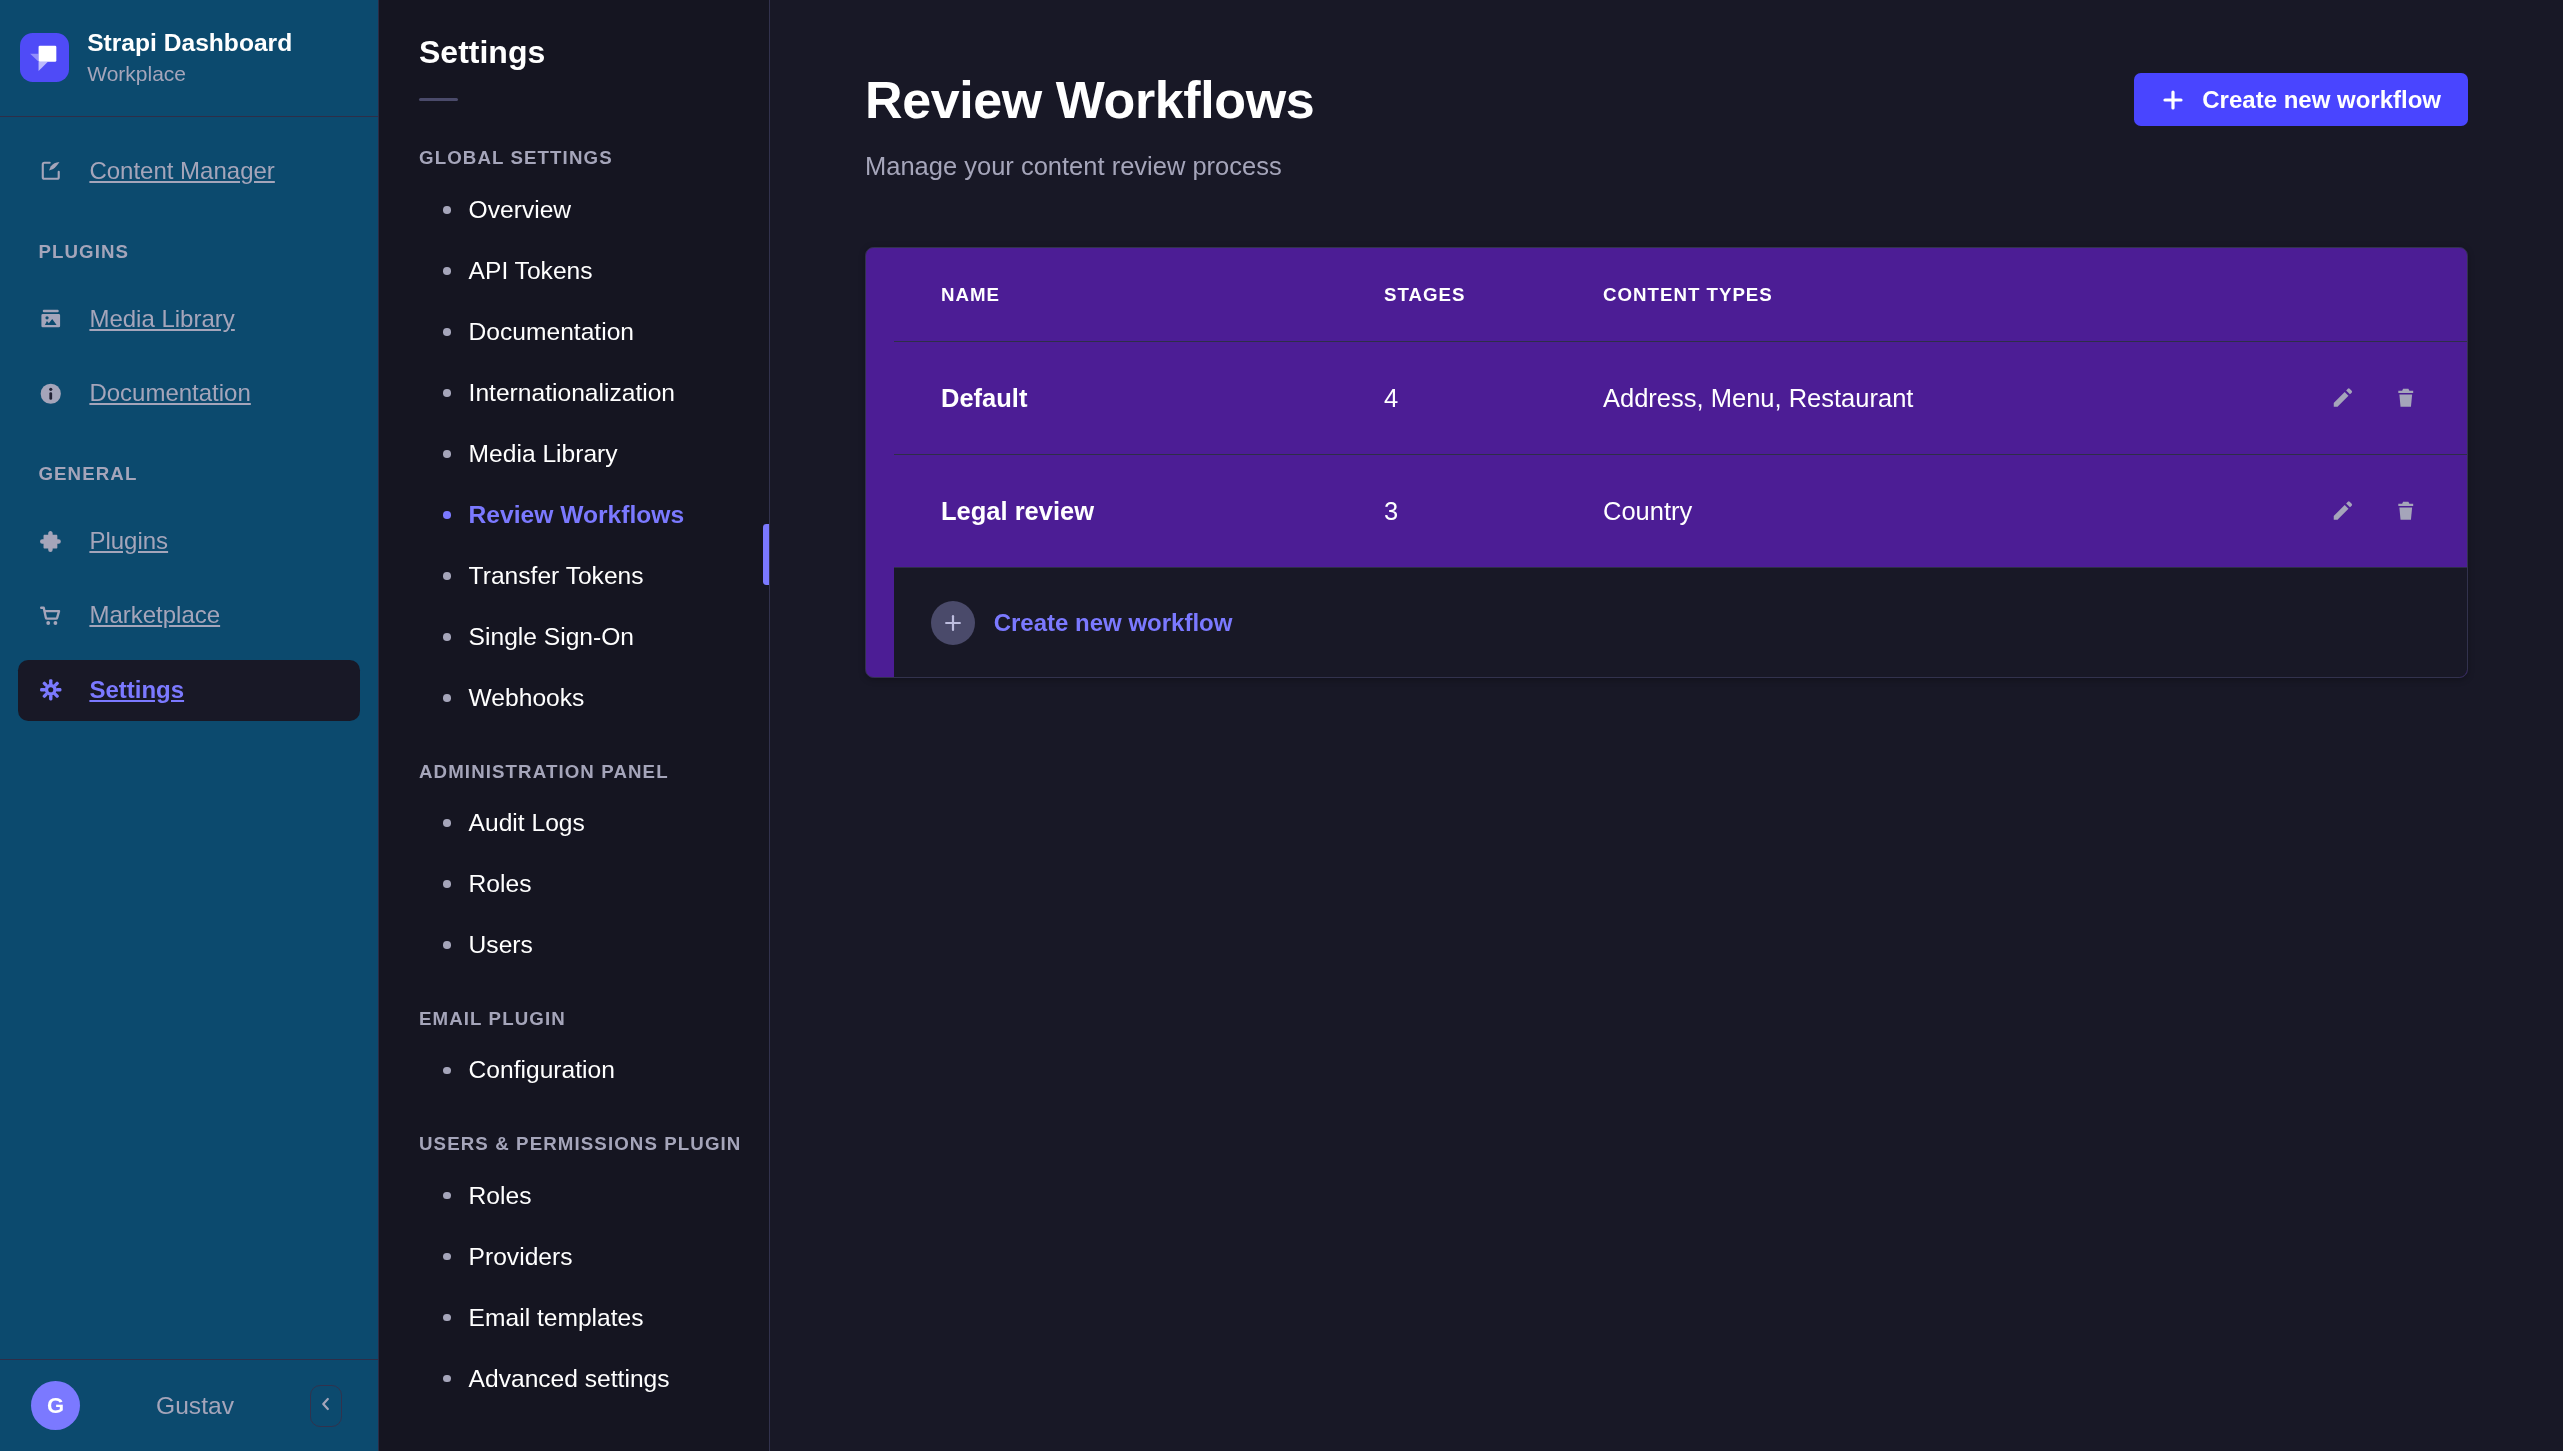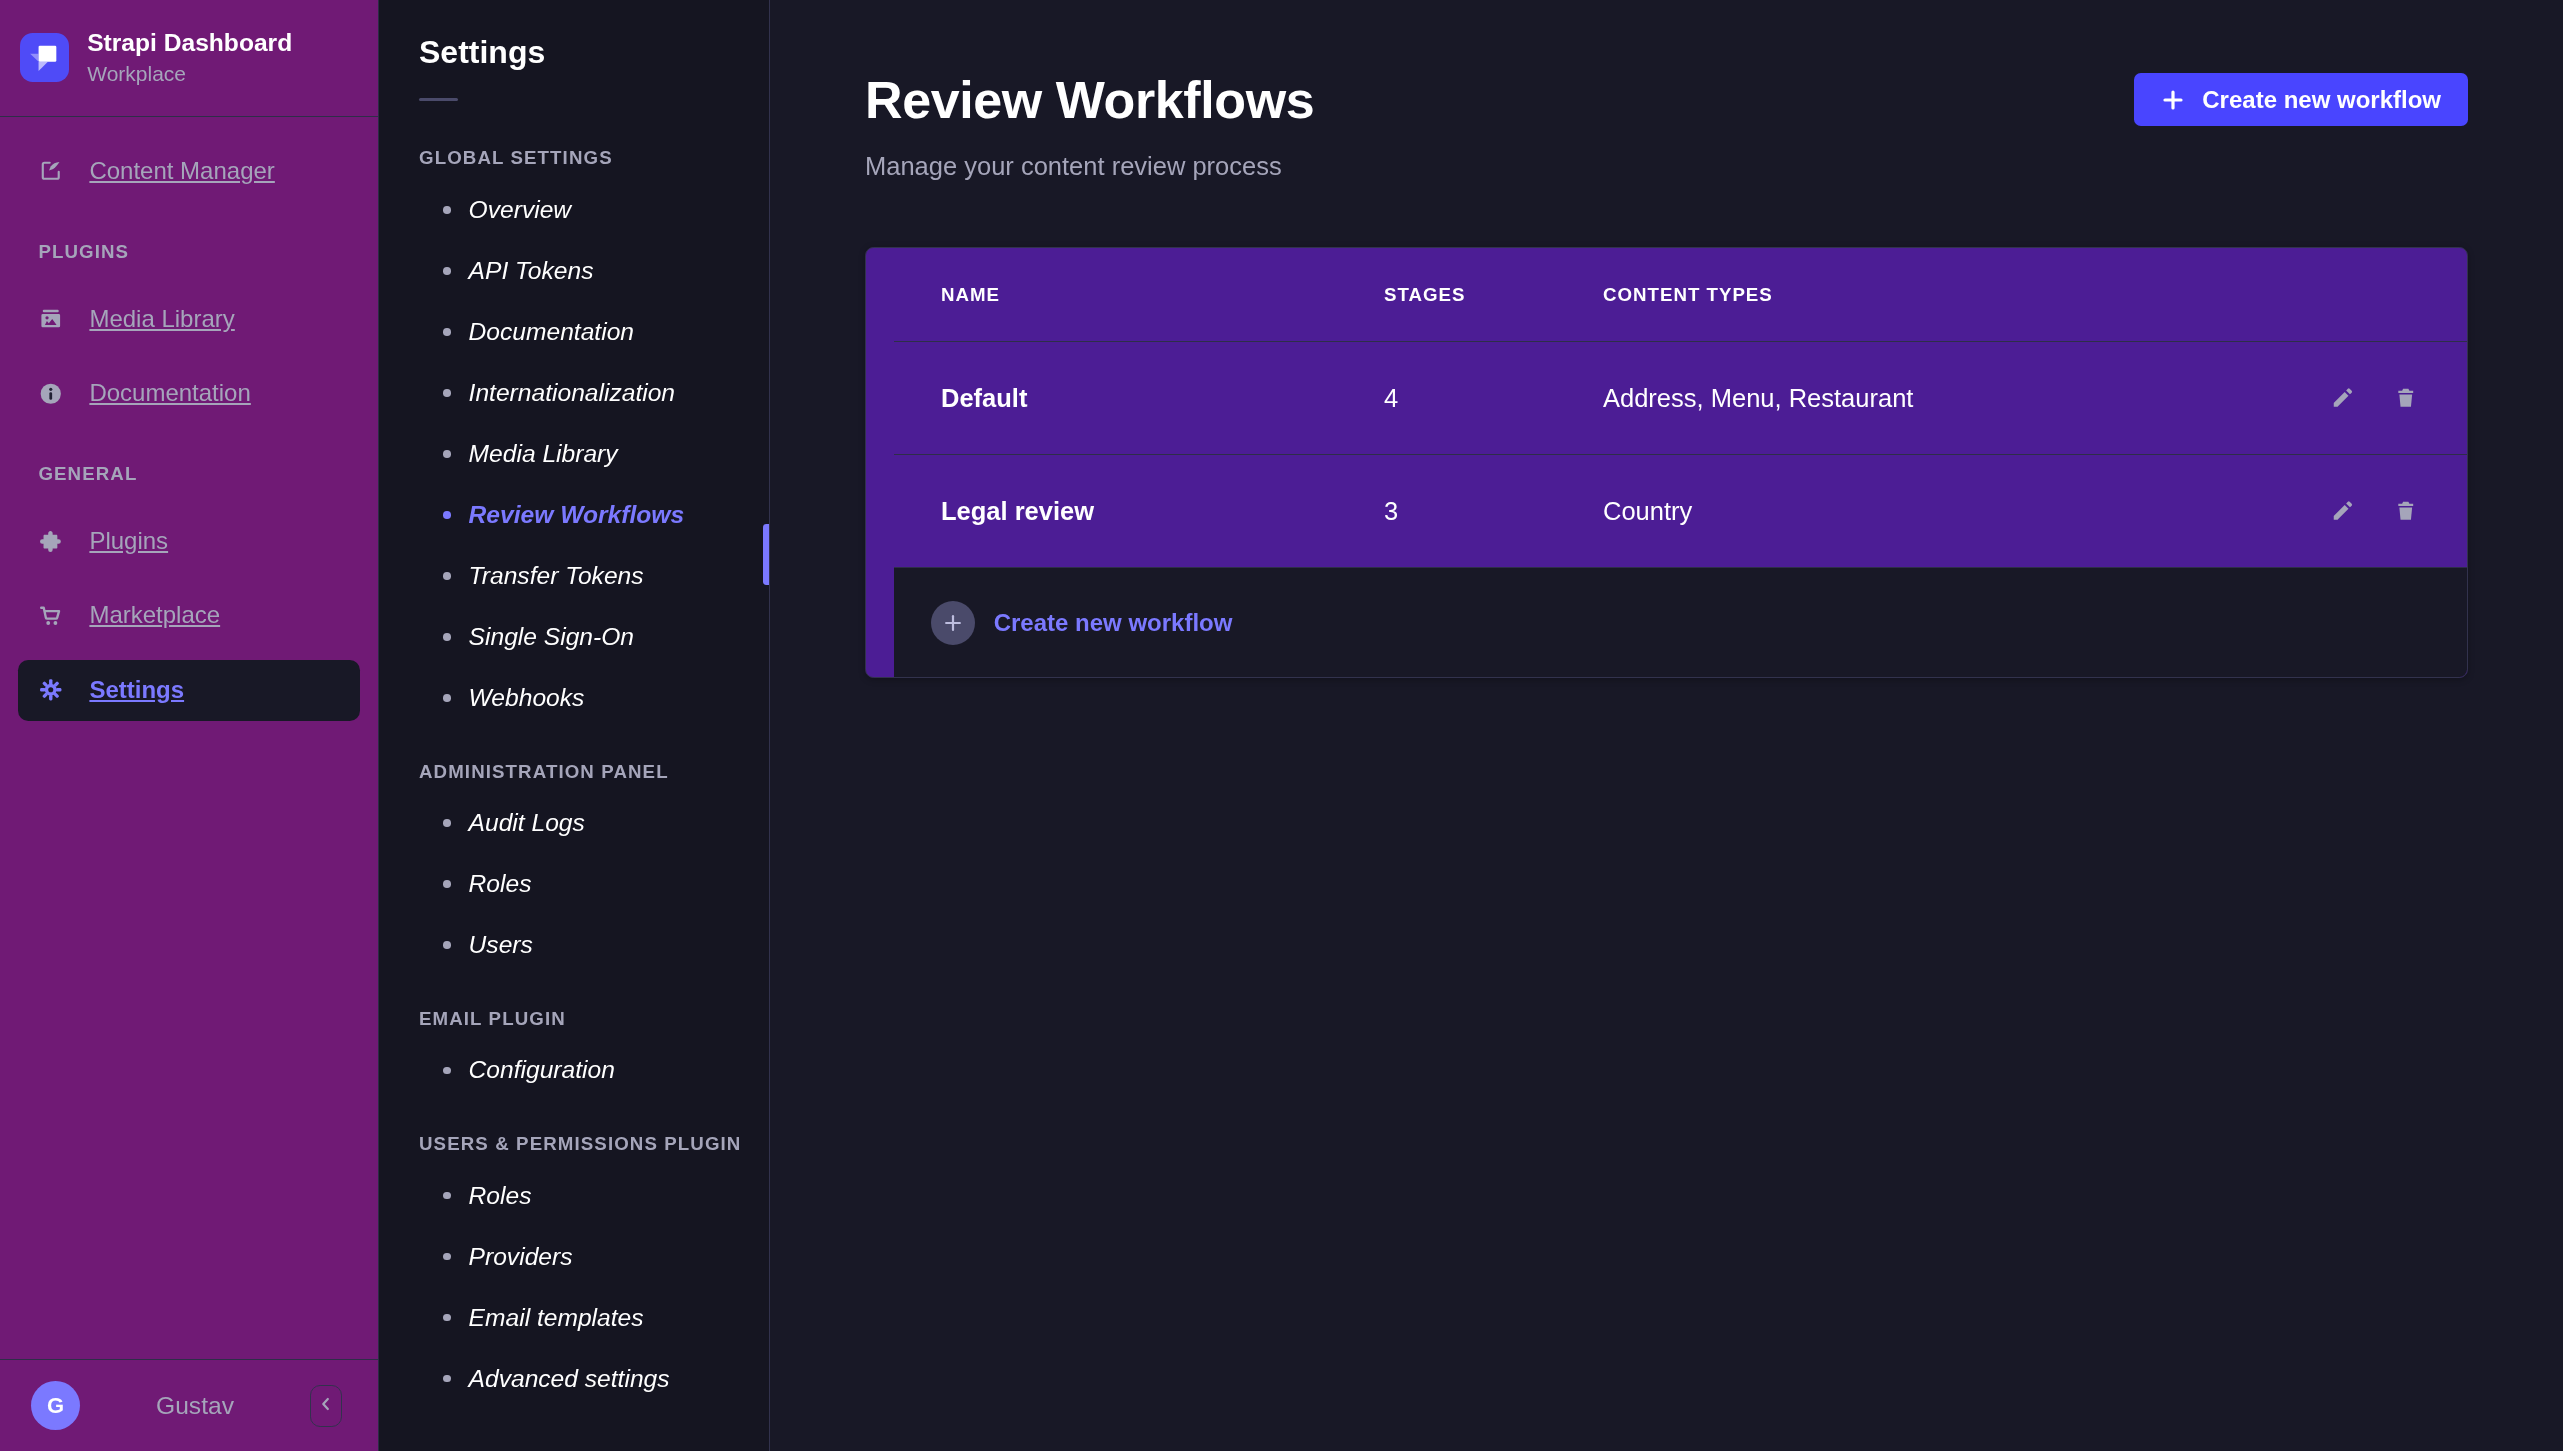--- a/index.html
+++ b/index.html
@@ -8,21 +8,21 @@
     font-family:"Liberation Sans", sans-serif;
     background:#181826;
     color:#ffffff;
     -webkit-font-smoothing:antialiased;
   }
   .app { display:flex; width:100%; height:100%; }
 
   
   .main-nav {
     width:379px; min-width:379px; height:100%;
-    background:#701a75;
+    background:#0c4a6e;
     border-right:1.7px solid #2b2b45;
     display:flex; flex-direction:column;
   }
   .brand { display:flex; align-items:center; gap:18.7px; padding:28px 20.4px 28px 19.5px; border-bottom:1.7px solid #2e2e48; }
   .brand-icon { width:49px; height:49px; flex:0 0 49px; }
   .brand-title { font-size:24.6px; font-weight:bold; color:#ffffff; line-height:1.25; }
   .brand-sub { font-size:21px; color:#a5a5ba; line-height:1.3; margin-top:1.7px; }
 
   .nav-scroll { flex:1 1 auto; padding:24px 18px 0 18px; overflow:hidden; }
   .nav-item {
@@ -65,21 +65,21 @@
   .sub-nav h2 { font-size:32px; font-weight:bold; color:#ffffff; }
   .subnav-divider { width:39px; height:3.4px; background:#4a4a6a; border-radius:1.7px; margin-top:27px; }
   .subnav-section { margin-top:32px; }
   .subnav-section.first { margin-top:46px; }
   .subnav-section h3 {
     font-size:18.7px; font-weight:bold; letter-spacing:1.1px; color:#a5a5ba; text-transform:uppercase;
   }
   .subnav-section ul { list-style:none; margin-top:10.2px; }
   .subnav-item { display:flex; align-items:center; height:61px; padding-left:24px; cursor:pointer; }
   .bullet { width:7.6px; height:7.6px; border-radius:50%; background:#a5a5ba; margin-right:18px; flex:0 0 7.6px; }
-  .subnav-item .si-label { font-size:24.6px; color:#ffffff;font-style:italic; }
+  .subnav-item .si-label { font-size:24.6px; color:#ffffff; }
   .subnav-item.active .si-label { color:#7b79ff; font-weight:bold; }
   .subnav-item.active .bullet { background:#7b79ff; }
   .active-indicator {
     position:absolute; right:0; top:524px; width:6px; height:61px;
     background:#7b79ff; border-radius:3.4px 0 0 3.4px;
   }
 
   
   .content { flex:1; height:100%; background:#181826; padding:0 95px; overflow:hidden; }
   .page-header { margin-top:70px; display:flex; justify-content:space-between; align-items:flex-start; }

